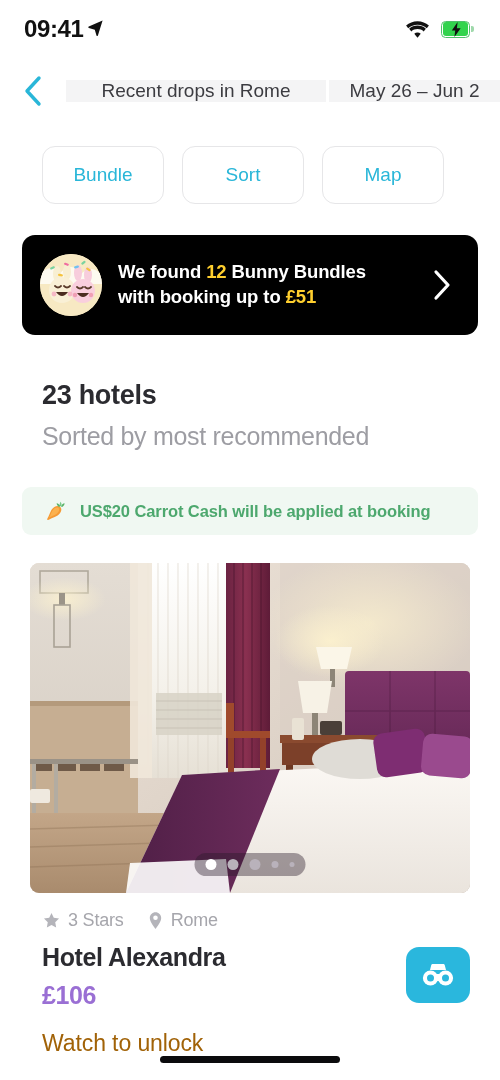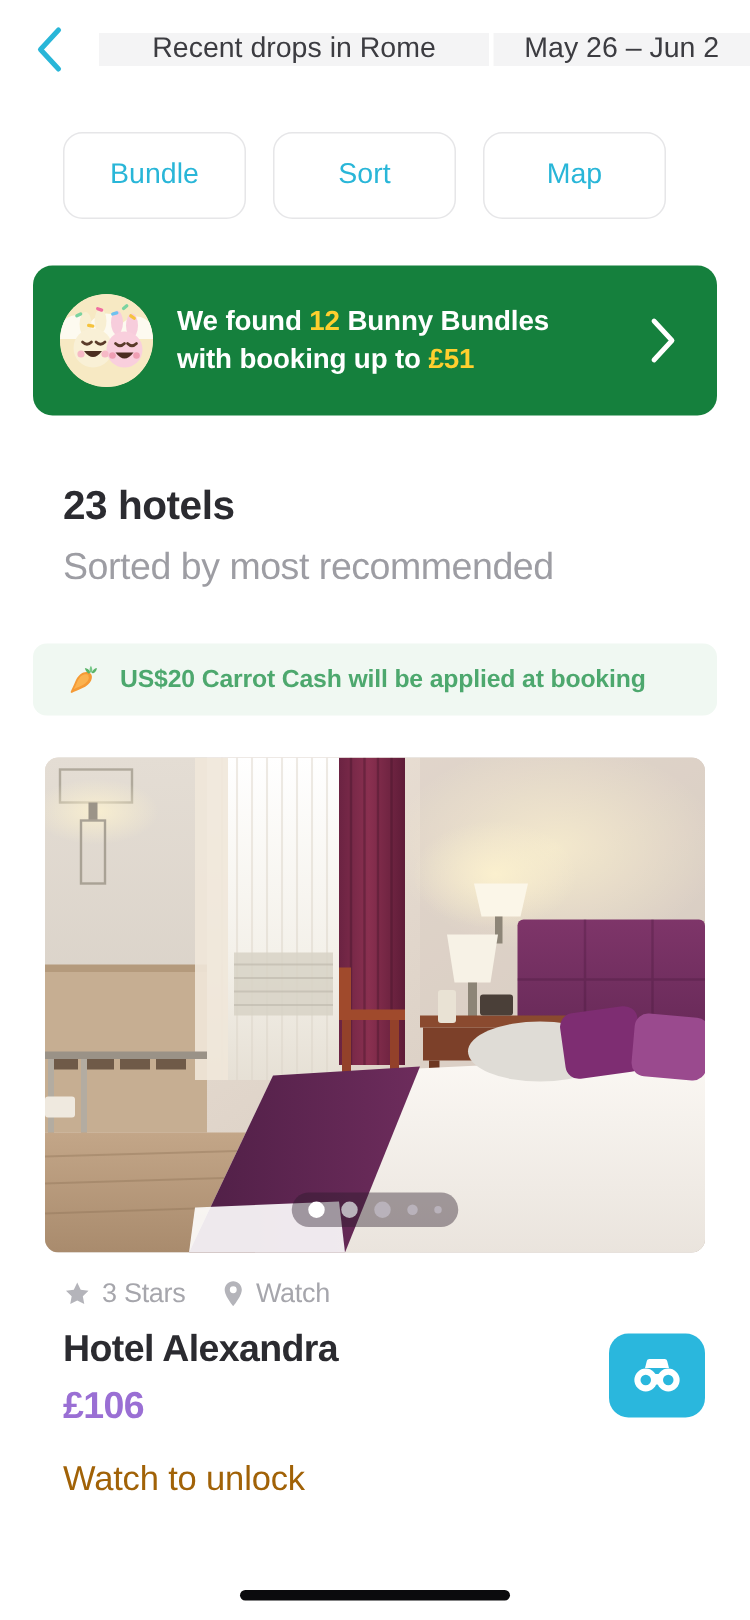--- a/index.html
+++ b/index.html
@@ -57,21 +57,21 @@
     border:1.6px solid #e6e6e8; border-radius:13px;
     padding:0 28px; height:58px; min-width:122px;
     display:flex; align-items:center; justify-content:center;
     background:#fff; cursor:pointer;
   }
   .pill span { font-size:19px; color:#29b6d8; font-weight:500; }
 
   
   .promo {
     margin:31px 22px 0 22px; height:100px;
-    background:#15803d; border-radius:13px;
+    background:#000000; border-radius:13px;
     display:flex; align-items:center; padding:0 20px 0 18px;
     cursor:pointer; gap:16px;
   }
   .bunny-badge {
     flex:0 0 62px; width:62px; height:62px; border-radius:50%;
     background:#f5e7c0; position:relative; overflow:hidden;
   }
   .promo-text { flex:1; }
   .promo-text div { font-size:18.5px; color:#fff; font-weight:700; line-height:1.33; letter-spacing:-0.1px; }
   .hl { color:#ffcf2e; }
@@ -137,20 +137,43 @@
   .home-ind {
     position:absolute; left:50%; transform:translateX(-50%); bottom:17px;
     width:180px; height:7px; background:#0b0b0d; border-radius:4px;
   }
 </style>
 </head>
 <body>
 
 <div class="phone">
 
+  <div class="statusbar">
+    <div class="sb-left">
+      <div class="sb-time">09:41</div>
+      <svg class="loc-arrow" viewBox="0 0 24 24">
+        <path d="M22 2L2.5 10.6c-.9.4-.8 1.7.1 2L11 15l2.4 8.4c.3.9 1.6 1 2-.1L22 2z" fill="#111"></path>
+      </svg>
+    </div>
+    <div class="sb-right">
+      <svg class="wifi" viewBox="0 0 26 20">
+        <path d="M13 18.6l3.4-4.2c-1.9-1.6-4.9-1.6-6.8 0L13 18.6z" fill="#111"></path>
+        <path d="M13 9.6c2.5 0 4.8.9 6.5 2.4l2.3-2.8C19.4 7.1 16.3 5.9 13 5.9S6.6 7.1 4.2 9.2l2.3 2.8C8.2 10.5 10.5 9.6 13 9.6z" fill="#111"></path>
+        <path d="M13 1.4c-4.6 0-8.8 1.7-12 4.5l2.2 2.7C5.9 6.3 9.3 4.9 13 4.9s7.1 1.4 9.8 3.7L25 5.9C21.8 3.1 17.6 1.4 13 1.4z" fill="#111"></path>
+      </svg>
+      <div class="batt">
+        <div class="batt-body"></div>
+        <div class="batt-fill"></div>
+        <div class="batt-cap"></div>
+        <svg class="bolt" viewBox="0 0 12 16">
+          <path d="M7.2 0L1 9h3.6L3.8 16 10.4 6.6H6.4L7.2 0z" fill="#111"></path>
+        </svg>
+      </div>
+    </div>
+  </div>
 
   <div class="header">
     <div class="back-btn">
       <svg viewBox="0 0 22 32">
         <path d="M17 3L5 16l12 13" fill="none" stroke="#29b6d8" stroke-width="3.4" stroke-linecap="round" stroke-linejoin="round"></path>
       </svg>
     </div>
     <div class="header-seg loc">
       <span>Recent drops in Rome</span>
     </div>
@@ -381,21 +404,21 @@
 
     <div class="meta">
       <svg width="19" height="19" viewBox="0 0 24 24">
         <path d="M12 2.5l2.9 6.1 6.6.9-4.8 4.6 1.2 6.6L12 17.6 6.1 20.7l1.2-6.6L2.5 9.5l6.6-.9z" fill="#b4b4ba"></path>
       </svg>
       <span>3 Stars</span>
       <div class="gap"></div>
       <svg width="17" height="19" viewBox="0 0 20 24">
         <path d="M10 1.5c-4 0-7.2 3.2-7.2 7.2 0 5.4 7.2 13.8 7.2 13.8s7.2-8.4 7.2-13.8c0-4-3.2-7.2-7.2-7.2zm0 10a2.9 2.9 0 110-5.8 2.9 2.9 0 010 5.8z" fill="#b4b4ba"></path>
       </svg>
-      <span>Watch</span>
+      <span>Rome</span>
     </div>
 
     <div class="cardbody">
       <div class="cardinfo">
         <div class="hotel-name">Hotel Alexandra</div>
         <div class="pricerow">
           <div class="price">£106</div>
         </div>
         <div class="watch">Watch to unlock</div>
       </div>

